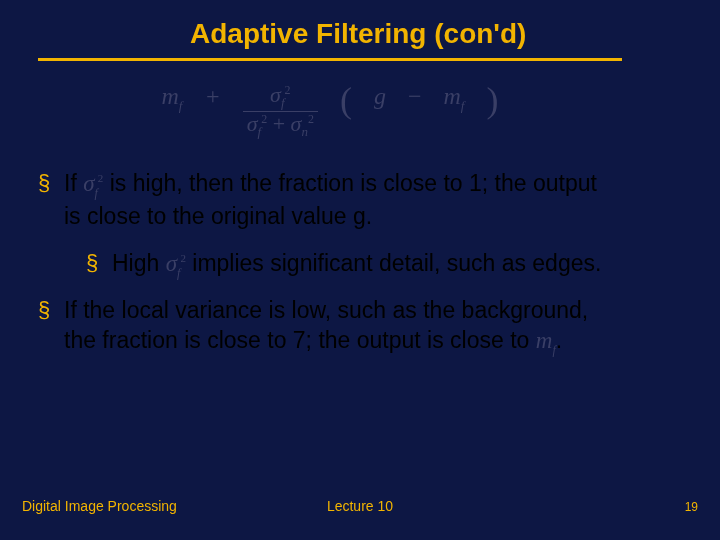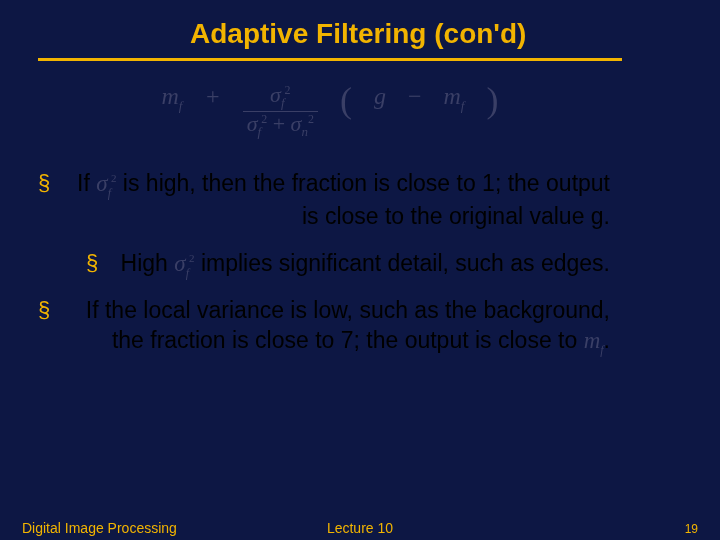--- a/index.html
+++ b/index.html
@@ -67,21 +67,20 @@
   .sub { font-size: 13px; vertical-align: sub; font-style: italic;}
   .paren {
     font-size: 36px;
     font-style: normal;
     font-family: "Times New Roman", Times, serif;
     position: relative;
     top: -2px;
   }
   .content {
     padding: 0 50px 0 38px;
-    text-align: right;
   }
   ul.outer {
     list-style: none;
   }
   ul.outer > li {
     position: relative;
     padding-left: 26px;
     margin-bottom: 14px;
     color: #000;
     font-size: 23px;
@@ -117,21 +116,21 @@
   .mini-math {
     font-family: "Times New Roman", Times, serif;
     font-style: italic;
     color: #3a3f66;
     white-space: nowrap;
   }
   .mini-math .sup { font-size: 11px; }
   .mini-math .sub { font-size: 12px; }
   .footer {
     position: absolute;
-    bottom: 4px;
+    bottom: 26px;
     left: 0;
     width: 720px;
     padding: 0 22px;
     display: flex;
     justify-content: space-between;
     align-items: flex-end;
     color: #f2b400;
     font-size: 14px;
   }
   .footer .center {

